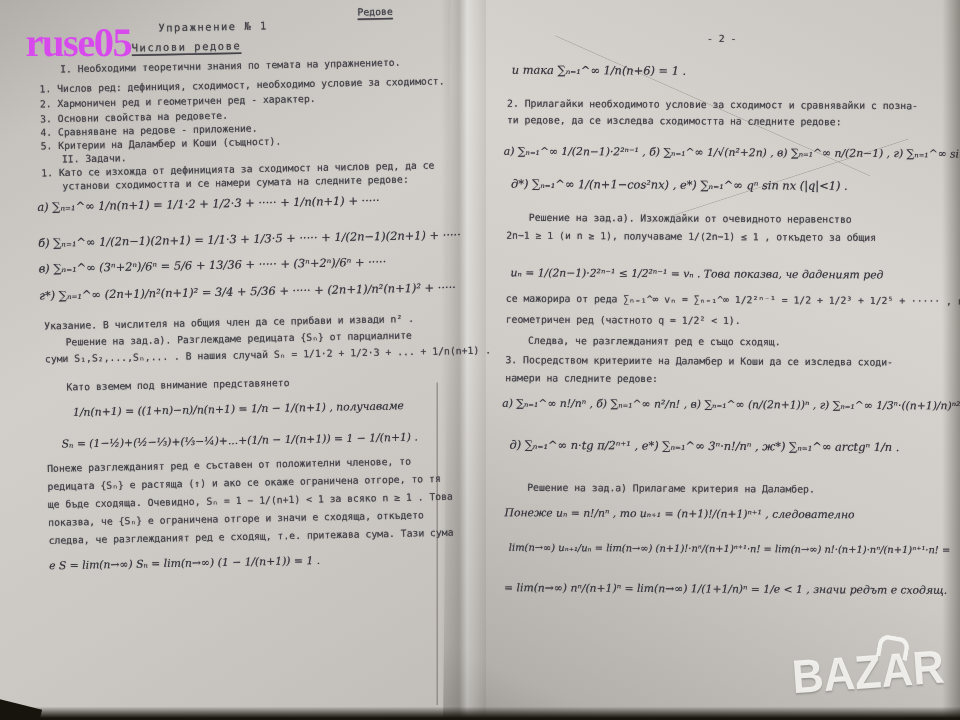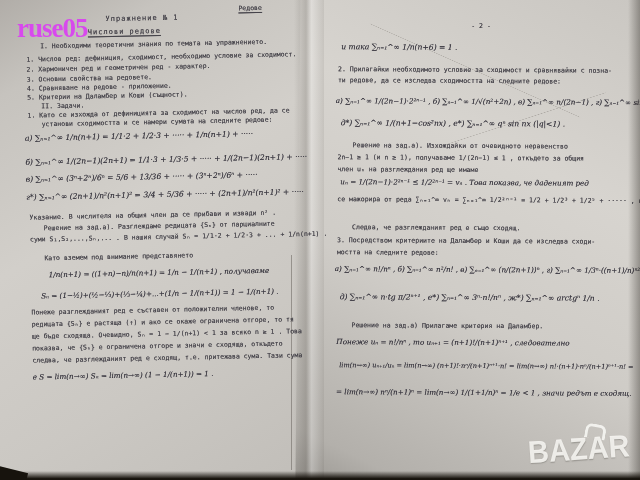--- a/index.html
+++ b/index.html
@@ -77,27 +77,27 @@
     <div class="txt t" style="left:470px;top:22px;">- 2 -</div>
     <div class="txt h big" style="left:340px;top:43px;">и така   ∑ₙ₌₁^∞ 1/n(n+6)  =  1 .</div>
 
     <div class="txt t" style="left:337px;top:66px;">2. Прилагайки необходимото условие за сходимост и сравнявайки с позна-</div>
     <div class="txt t" style="left:337px;top:77px;">ти редове, да се изследва сходимостта на следните редове:</div>
     <div class="txt h" style="left:335px;top:97px;">а) ∑ₙ₌₁^∞ 1/(2n−1)·2²ⁿ⁻¹ ,  б) ∑ₙ₌₁^∞ 1/√(n²+2n) ,  в) ∑ₙ₌₁^∞ n/(2n−1) ,  г) ∑ₙ₌₁^∞ sin π/2ⁿ ,</div>
     <div class="txt h big" style="left:340px;top:119px;">д*) ∑ₙ₌₁^∞ 1/(n+1−cos²nx) ,   е*) ∑ₙ₌₁^∞ qⁿ sin nx   (|q|&lt;1) .</div>
 
     <div class="txt t" style="left:352px;top:142px;">Решение на зад.а). Изхождайки от очевидното неравенство</div>
     <div class="txt t" style="left:337px;top:154px;">2n−1 ≥ 1  (и n ≥ 1),  получаваме  1/(2n−1) ≤ 1 , откъдето за общия</div>
-    <div class="txt t" style="left:337px;top:166px;">член uₙ на разглеждания ред ще имаме</div>
     <div class="txt h" style="left:340px;top:178px;">uₙ = 1/(2n−1)·2²ⁿ⁻¹ ≤ 1/2²ⁿ⁻¹ = vₙ .  Това показва, че даденият ред</div>
     <div class="txt t" style="left:337px;top:196px;">се мажорира от реда ∑ₙ₌₁^∞ vₙ = ∑ₙ₌₁^∞ 1/2²ⁿ⁻¹ = 1/2 + 1/2³ + 1/2⁵ + ····· , който е сходящ</div>
+    <div class="txt t" style="left:337px;top:210px;">геометричен ред (частното q = 1/2² &lt; 1).</div>
     <div class="txt t" style="left:352px;top:224px;">Следва, че разглежданият ред е също сходящ.</div>
 
     <div class="txt t" style="left:337px;top:237px;">3. Посредством критериите на Даламбер и Коши да се изследва сходи-</div>
-    <div class="txt t" style="left:337px;top:249px;">мостта на следните редове:</div>
+    <div class="txt t" style="left:337px;top:249px;">намери на следните редове:</div>
     <div class="txt h" style="left:335px;top:265px;">а) ∑ₙ₌₁^∞ n!/nⁿ ,  б) ∑ₙ₌₁^∞ n²/n! ,  в) ∑ₙ₌₁^∞ (n/(2n+1))ⁿ ,  г) ∑ₙ₌₁^∞ 1/3ⁿ·((n+1)/n)ⁿ² ,</div>
     <div class="txt h big" style="left:340px;top:293px;">д) ∑ₙ₌₁^∞ n·tg π/2ⁿ⁺¹ ,   е*) ∑ₙ₌₁^∞ 3ⁿ·n!/nⁿ ,  ж*) ∑ₙ₌₁^∞ arctgⁿ 1/n .</div>
 
     <div class="txt t" style="left:352px;top:322px;">Решение на зад.а) Прилагаме критерия на Даламбер.</div>
     <div class="txt h" style="left:337px;top:338px;">Понеже  uₙ = n!/nⁿ ,  то  uₙ₊₁ = (n+1)!/(n+1)ⁿ⁺¹ ,  следователно</div>
     <div class="txt h" style="left:340px;top:362px;font-size:6.6px;">lim(n→∞) uₙ₊₁/uₙ = lim(n→∞) (n+1)!·nⁿ/(n+1)ⁿ⁺¹·n! = lim(n→∞) n!·(n+1)·nⁿ/(n+1)ⁿ⁺¹·n! =</div>
     <div class="txt h" style="left:337px;top:388px;">= lim(n→∞) nⁿ/(n+1)ⁿ = lim(n→∞) 1/(1+1/n)ⁿ = 1/e &lt; 1 ,  значи редът е сходящ.</div>
   </div>
 
   <div class="edge-right"></div>

